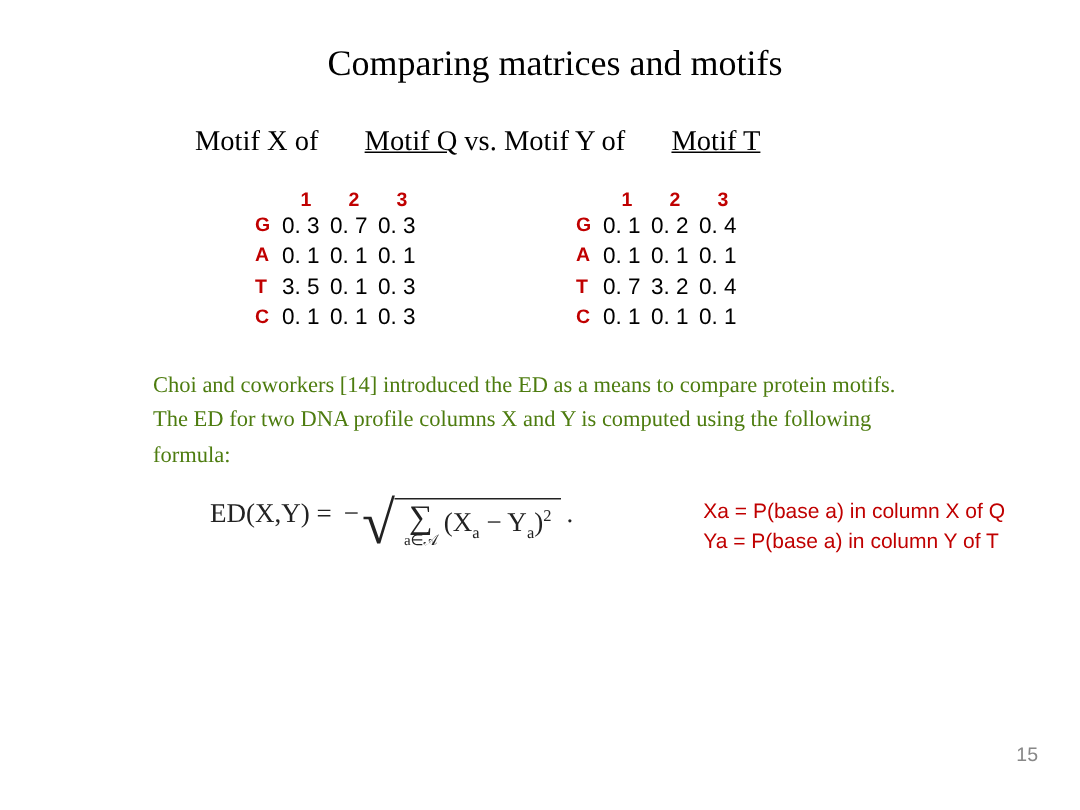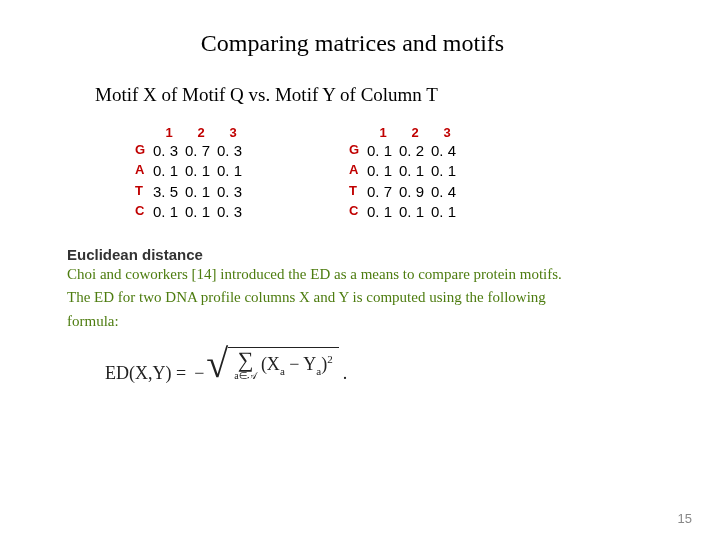--- a/index.html
+++ b/index.html
@@ -10,36 +10,38 @@
     background: #fff;
     font-family: "Times New Roman", Times, serif;
     color: #000;
     position: relative;
     overflow: hidden;
   }
   .slide {
     box-sizing: border-box;
     width: 720px;
     height: 540px;
-    padding: 30px 40px 20px 25px;
+    padding: 30px 40px 20px 60px;
     position: relative;
   }
   .title {
     text-align: center;
     font-size: 24px;
     margin-bottom: 24px;
   }
   .subtitle {
     font-size: 19px;
     line-height: 1.5;
   }
   .indent {
     padding-left: 70px;
   }
   .u {
+    text-decoration: underline;
+    margin-left: 26px;
   }
 
   .tables {
     display: flex;
     gap: 100px;
     margin-top: 14px;
     margin-left: 110px;
     font-family: Arial, Helvetica, sans-serif;
     font-size: 13px;
     line-height: 1.35;
@@ -74,21 +76,21 @@
 
   .formula-row {
     display: flex;
     align-items: center;
     margin-top: 14px;
     margin-left: 80px;
     gap: 60px;
   }
   .formula {
     display: flex;
-    align-items: flex-end;
+    align-items: flex-start;
     font-family: "Times New Roman", serif;
     font-size: 18px;
     color: #222;
   }
   .formula .lhs { margin-right: 6px; }
   .neg { margin: 0 2px; }
   .sqrt-wrap {
     display: inline-flex;
     align-items: stretch;
     position: relative;
@@ -126,36 +128,36 @@
     font-size: 14px;
     color: #c00000;
     line-height: 1.45;
     margin-left: auto;
     margin-right: 10px;
   }
 
   .pagenum {
     position: absolute;
     right: 28px;
-    bottom: 14px;
+    bottom: 30px;
     font-family: Arial, sans-serif;
     font-size: 13px;
     color: #888;
   }
 </style>
 </head>
 <body>
 
 <div class="slide">
 
   <div class="title">Comparing matrices and motifs</div>
 
   <div class="subtitle">
     <div class="indent">
-      <span>Motif X of </span><span class="u">Motif Q</span><span> vs. Motif Y of </span><span class="u">Column T</span>
+      <span>Motif X of </span><span class="u">Motif Q</span><span> vs. Motif Y of </span><span class="u">Motif T</span>
     </div>
   </div>
 
   <div class="tables">
 
     <div class="matrix">
       <div></div>
       <div class="h">1</div>
       <div class="h">2</div>
       <div class="h">3</div>
@@ -192,33 +194,32 @@
       <div class="c">0. 2</div>
       <div class="c">0. 4</div>
 
       <div class="r">A</div>
       <div class="c">0. 1</div>
       <div class="c">0. 1</div>
       <div class="c">0. 1</div>
 
       <div class="r">T</div>
       <div class="c">0. 7</div>
-      <div class="c">0. 9</div>
+      <div class="c">3. 2</div>
       <div class="c">0. 4</div>
 
       <div class="r">C</div>
       <div class="c">0. 1</div>
       <div class="c">0. 1</div>
       <div class="c">0. 1</div>
     </div>
 
   </div>
 
   <div class="ed-block">
-    <div class="ed-head">Euclidean distance</div>
     <div class="ed-body">Choi and coworkers [14] introduced the ED as a means to compare protein motifs. The ED for two DNA profile columns X and Y is computed using the following formula:</div>
   </div>
 
   <div class="formula-row">
     <div class="formula">
       <span class="lhs">ED(X,Y) = </span>
       <span class="neg">−</span>
       <span class="sqrt-wrap">
         <span class="radical">√</span>
         <span class="under-root">
@@ -227,16 +228,20 @@
             <span>a∈𝒜</span>
           </span>
           <span>
             <span>(X</span><span class="sub">a</span><span> − Y</span><span class="sub">a</span><span>)</span><span class="sup">2</span>
           </span>
         </span>
       </span>
       <span class="dot">.</span>
     </div>
 
+    <div class="legend">
+      <div>Xa = P(base a) in column X of Q</div>
+      <div>Ya = P(base a) in column Y of T</div>
+    </div>
   </div>
 
   <div class="pagenum">15</div>
 </div>
 
 </body></html>

